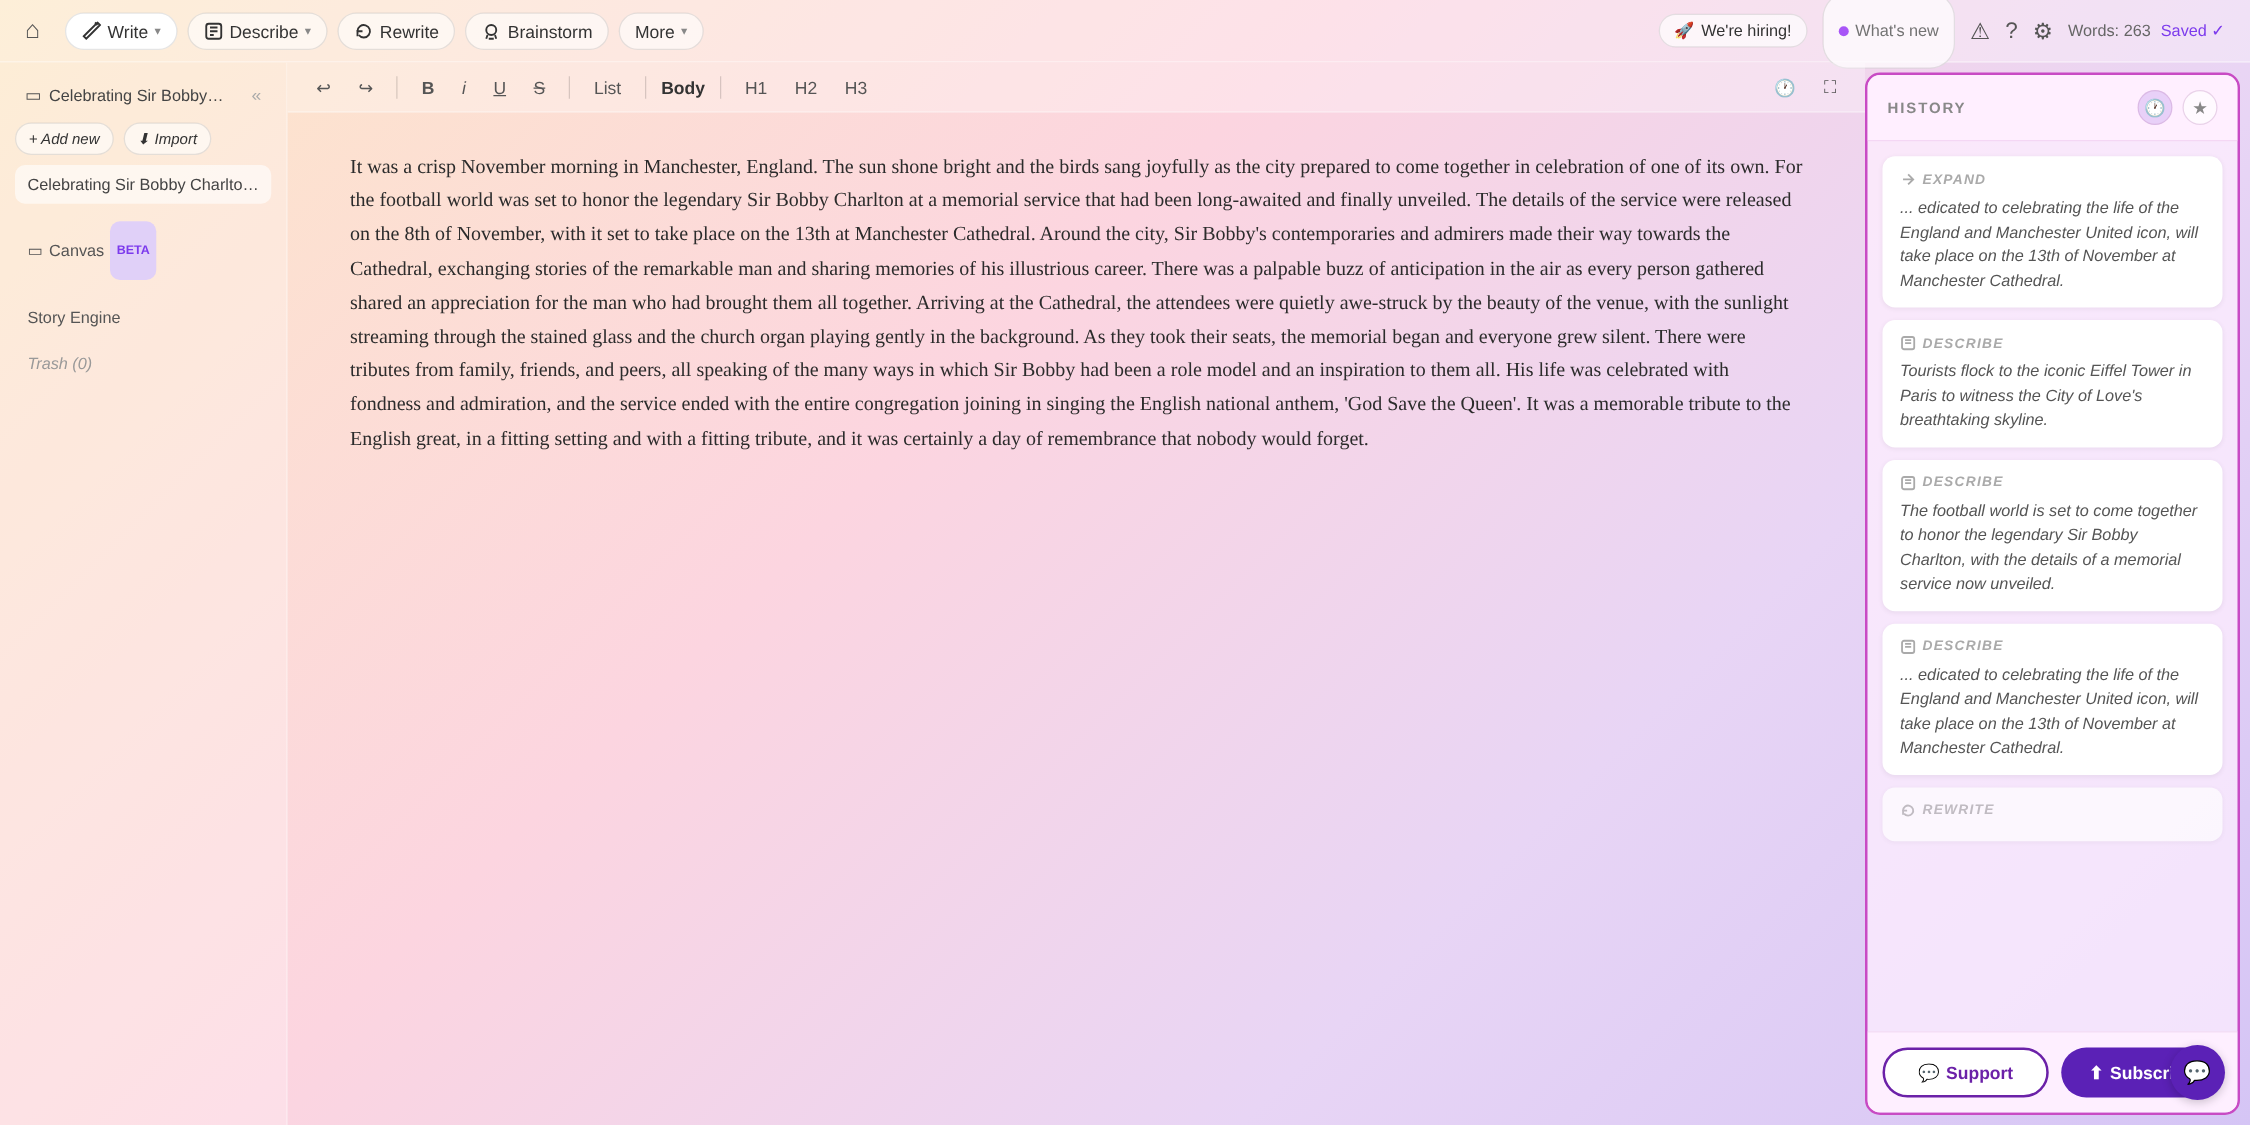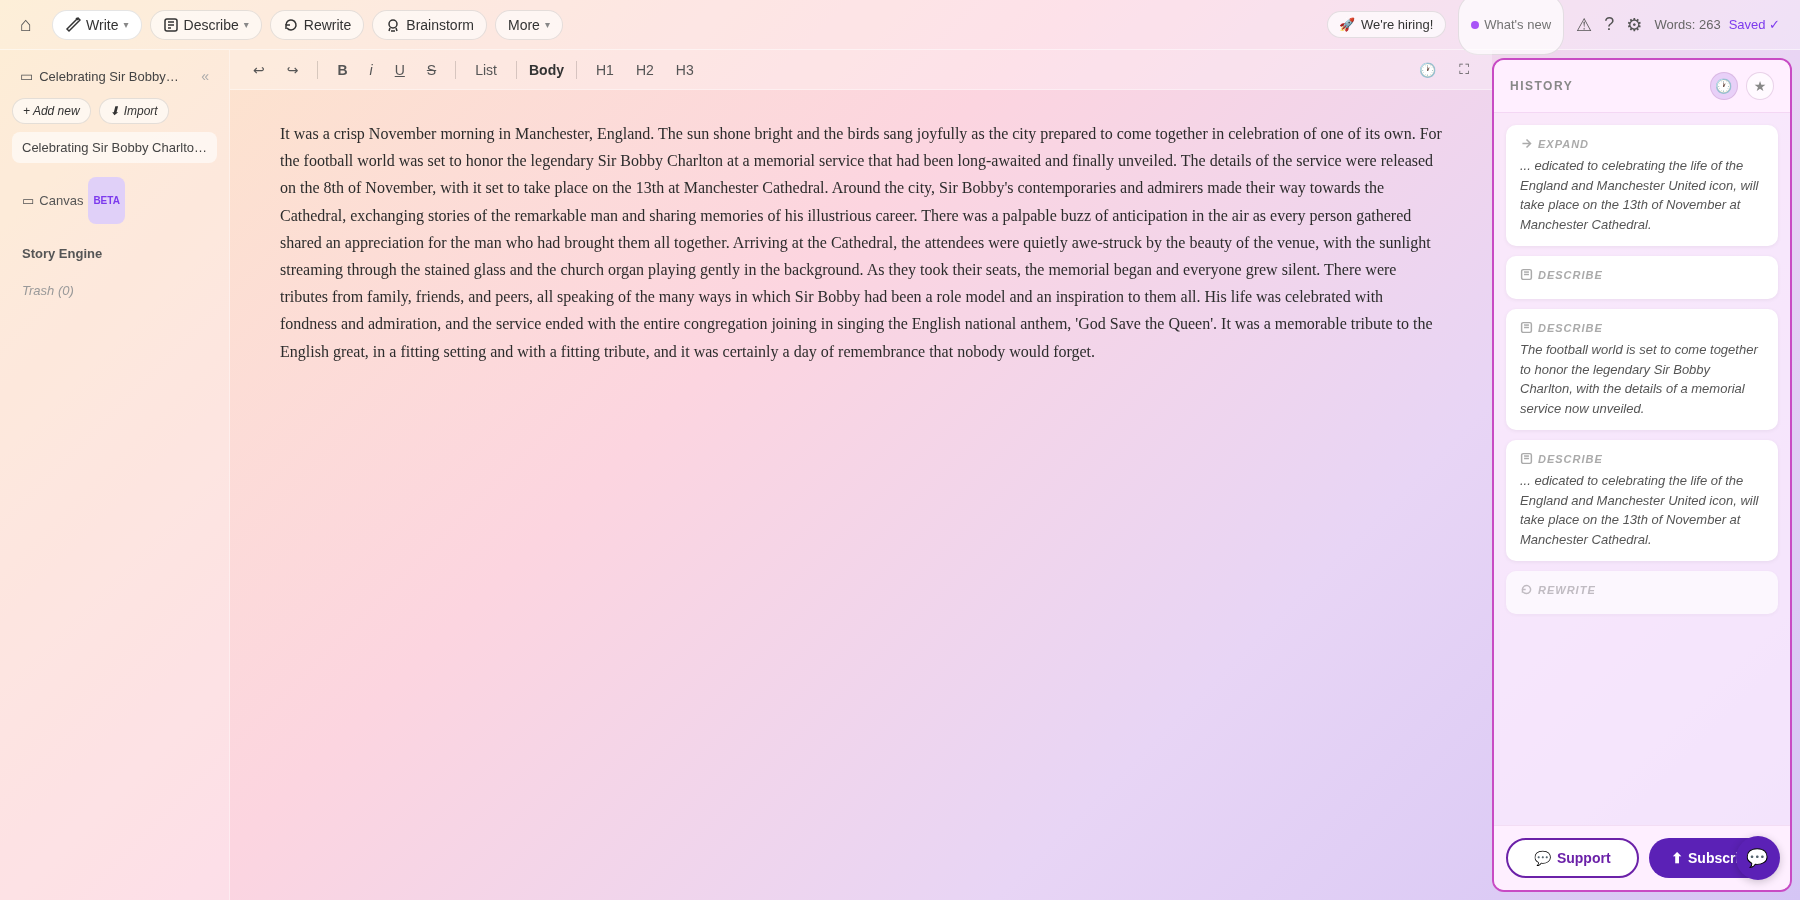--- a/index.html
+++ b/index.html
@@ -129,21 +129,21 @@
       color: #7c3aed;
       padding: 18px 5px;
       border-radius: 8px;
       font-weight: 600;
     }
     .story-engine {
       padding: 8px 10px;
       font-size: 13px;
       color: #555;
       cursor: pointer;
-      font-weight: 700;
+      font-weight: 400;
     }
     .trash-item {
       padding: 6px 10px;
       font-size: 13px;
       color: #999;
       cursor: pointer;
       font-style: italic;
     }
 
     
@@ -459,20 +459,21 @@
 
       <div class="history-card">
         <div class="history-card-type">
           <svg width="13" height="13" viewBox="0 0 16 16" fill="none" stroke="#aaa" stroke-width="1.8">
               <rect x="2" y="2" width="12" height="12" rx="2"></rect>
               <line x1="5" y1="5" x2="11" y2="5"></line>
               <line x1="5" y1="8" x2="11" y2="8"></line>
             </svg>
           <span>DESCRIBE</span>
         </div>
+        <div class="history-card-text">Tourists flock to the iconic Eiffel Tower in Paris to witness the City of Love's breathtaking skyline.</div>
       </div>
 
       <div class="history-card">
         <div class="history-card-type">
           <svg width="13" height="13" viewBox="0 0 16 16" fill="none" stroke="#aaa" stroke-width="1.8">
               <rect x="2" y="2" width="12" height="12" rx="2"></rect>
               <line x1="5" y1="5" x2="11" y2="5"></line>
               <line x1="5" y1="8" x2="11" y2="8"></line>
             </svg>
           <span>DESCRIBE</span>

